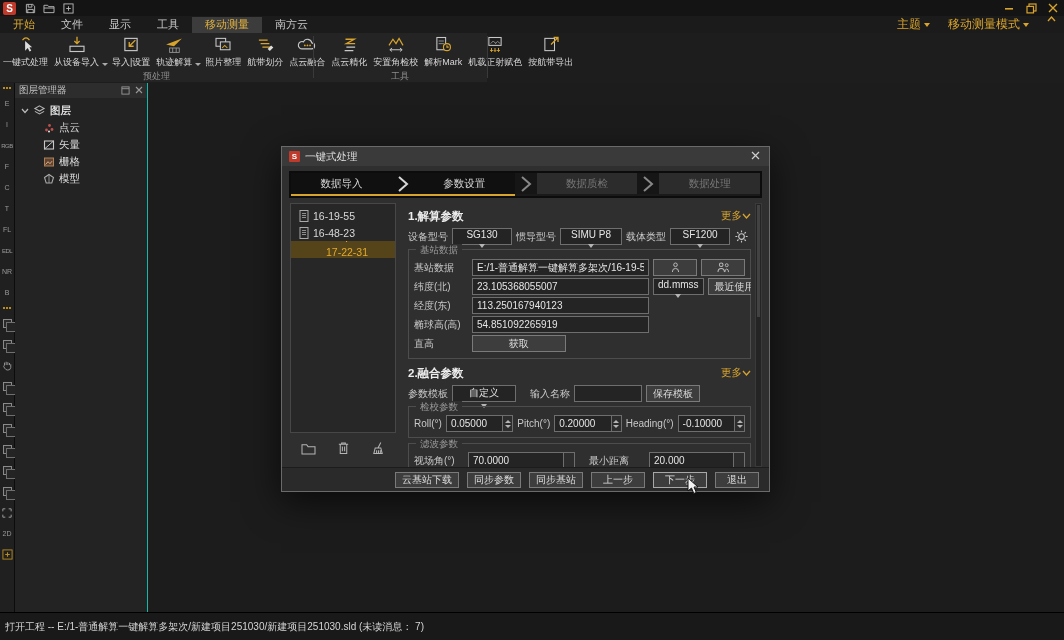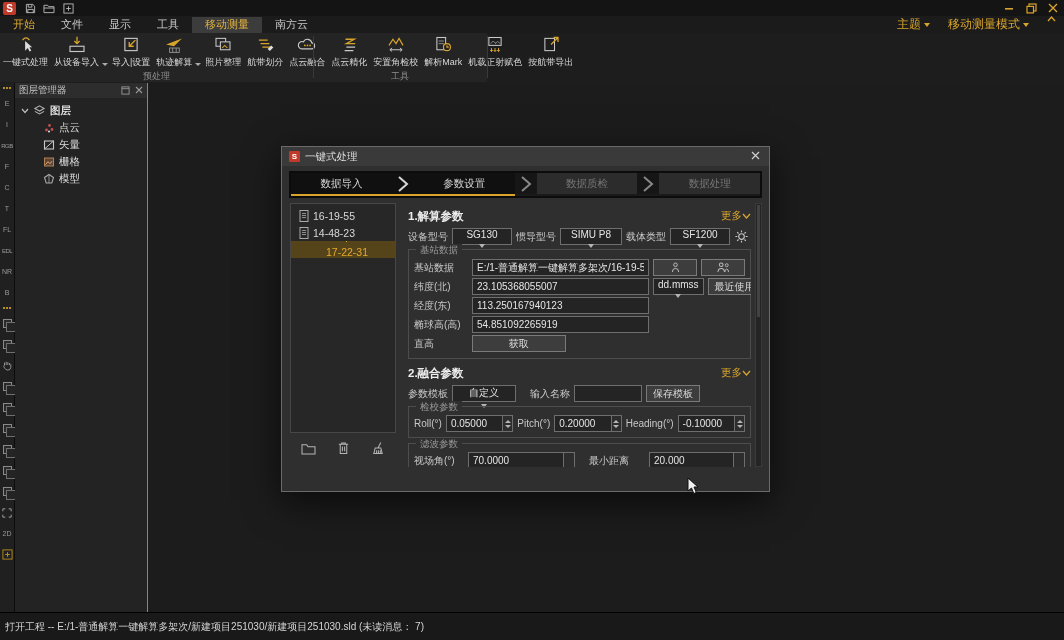--- a/index.html
+++ b/index.html
@@ -445,21 +445,21 @@
             <rect x="1" y="0.5" width="8" height="11" fill="none" stroke="#aaa"></rect>
             <path d="M3 3.5 h4 M3 5.5 h4 M3 7.5 h4" stroke="#aaa" stroke-width="0.8"></path>
           </svg>
         <span>16-19-55</span>
       </div>
       <div class="fitem">
         <svg width="10" height="12" viewBox="0 0 10 12">
             <rect x="1" y="0.5" width="8" height="11" fill="none" stroke="#aaa"></rect>
             <path d="M3 3.5 h4 M3 5.5 h4 M3 7.5 h4" stroke="#aaa" stroke-width="0.8"></path>
           </svg>
-        <span>14-48-23</span>
+        <span>16-48-23</span>
       </div>
       <div class="fitem sel">
         <svg width="10" height="12" viewBox="0 0 10 12">
             <rect x="1" y="0.5" width="8" height="11" fill="none" stroke="#e3ab2e"></rect>
             <path d="M3 3.5 h4 M3 5.5 h4 M3 7.5 h4" stroke="#e3ab2e" stroke-width="0.8"></path>
           </svg>
         <span>17-22-31</span>
       </div>
     </div>
     <div class="list-tools">
@@ -625,20 +625,28 @@
         </div>
 
       </div>
     </div>
 
     <div class="scrollbar">
         <div class="thumb"></div>
       </div>
   </div>
 
+  <div class="dlg-footer">
+    <button class="btn">云基站下载</button>
+    <button class="btn">同步参数</button>
+    <button class="btn">同步基站</button>
+    <button class="btn" style="min-width:54px">上一步</button>
+    <button class="btn" style="min-width:54px;border-color:#a8a8a8">下一步</button>
+    <button class="btn" style="min-width:44px">退出</button>
+  </div>
 </div>
 
 <div class="cursor">
   <svg width="13" height="18" viewBox="0 0 13 18">
       <path d="M1 1 L1 14 L4.5 11 L6.8 16.5 L9.3 15.4 L7 10 L11 10 Z" fill="#f2f2f2" stroke="#111" stroke-width="1"></path>
     </svg>
 </div>
 
 <div class="statusbar">
   <span>打开工程 -- E:/1-普通解算一键解算多架次/新建项目251030/新建项目251030.sld (未读消息： 7)</span>

